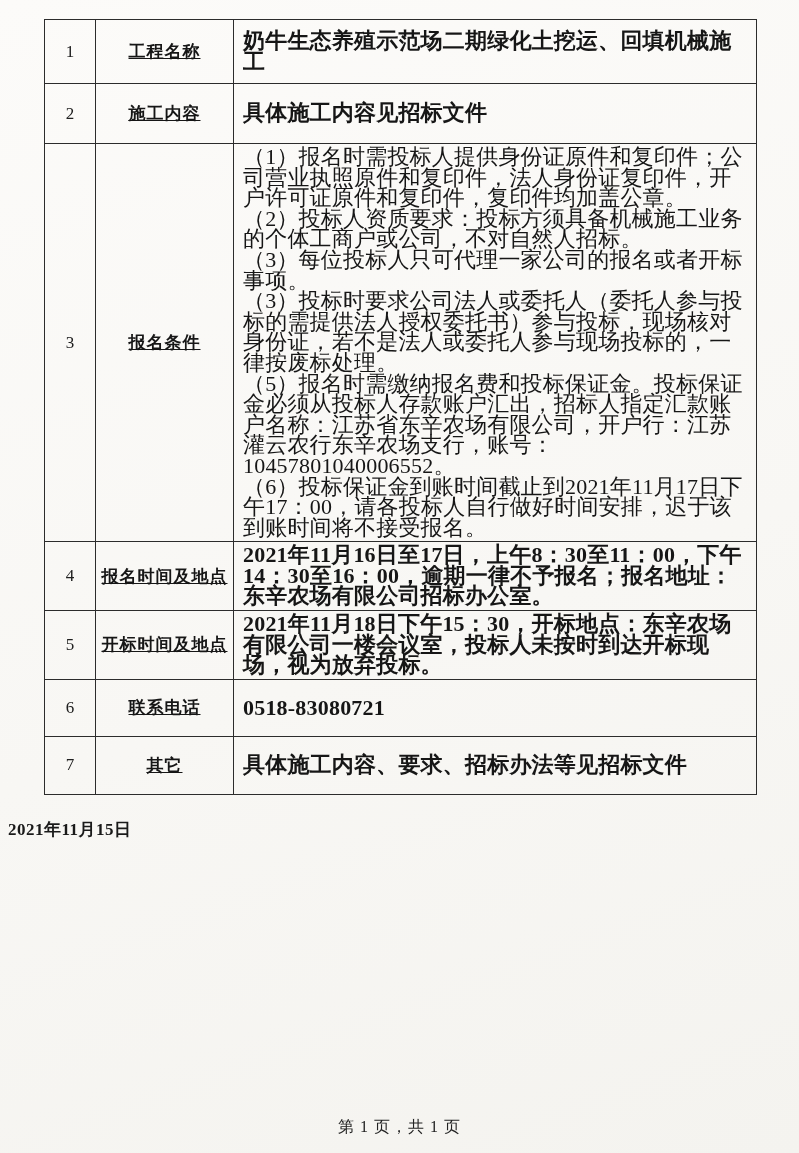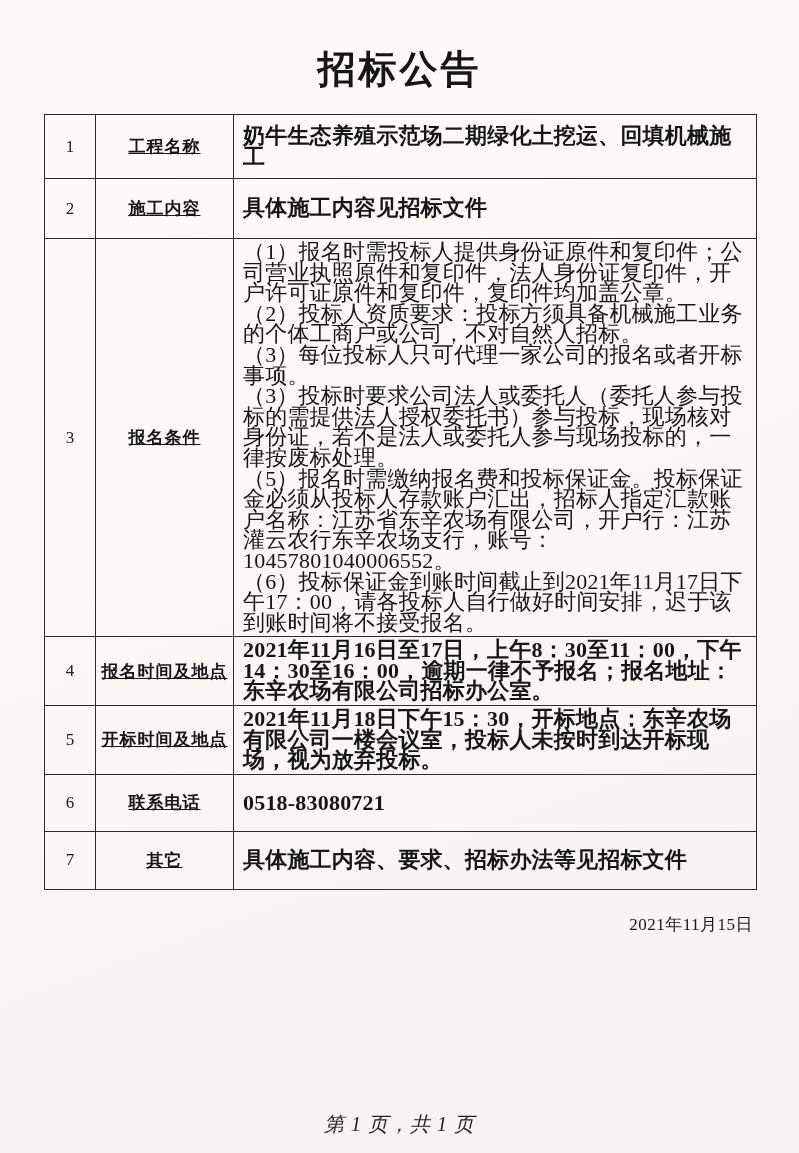--- a/index.html
+++ b/index.html
@@ -90,44 +90,42 @@
   .signature-company {
     margin: 17px 44px 0 0;
     text-align: right;
     font-size: 17px;
     font-weight: 600;
     letter-spacing: 1px;
     color: #1a1a1a;
   }
   .signature-date {
     margin: 23px 46px 0 8px;
-    text-align: right;
+    text-align: left;
     font-size: 17px;
-    font-weight: 400;
+    font-weight: 700;
     letter-spacing: 0.5px;
     color: #1a1a1a;
   }
   .page-footer {
     position: absolute;
     left: 0;
     right: 0;
     bottom: 15px;
     text-align: center;
-    font-size: 20px;
+    font-size: 16px;
     letter-spacing: 1px;
     color: #222222;
-    font-style: italic;
   }
 </style>
 </head>
 <body>
 
 <div class="page">
 
-  <h1 class="title">招标公告</h1>
 
 
   <table class="tender-table">
     <tbody>
 
       <tr class="row-1">
         <td class="cell-num">1</td>
         <td class="cell-label">工程名称</td>
         <td class="cell-content">
           <p>奶牛生态养殖示范场二期绿化土挖运、回填机械施工</p>

